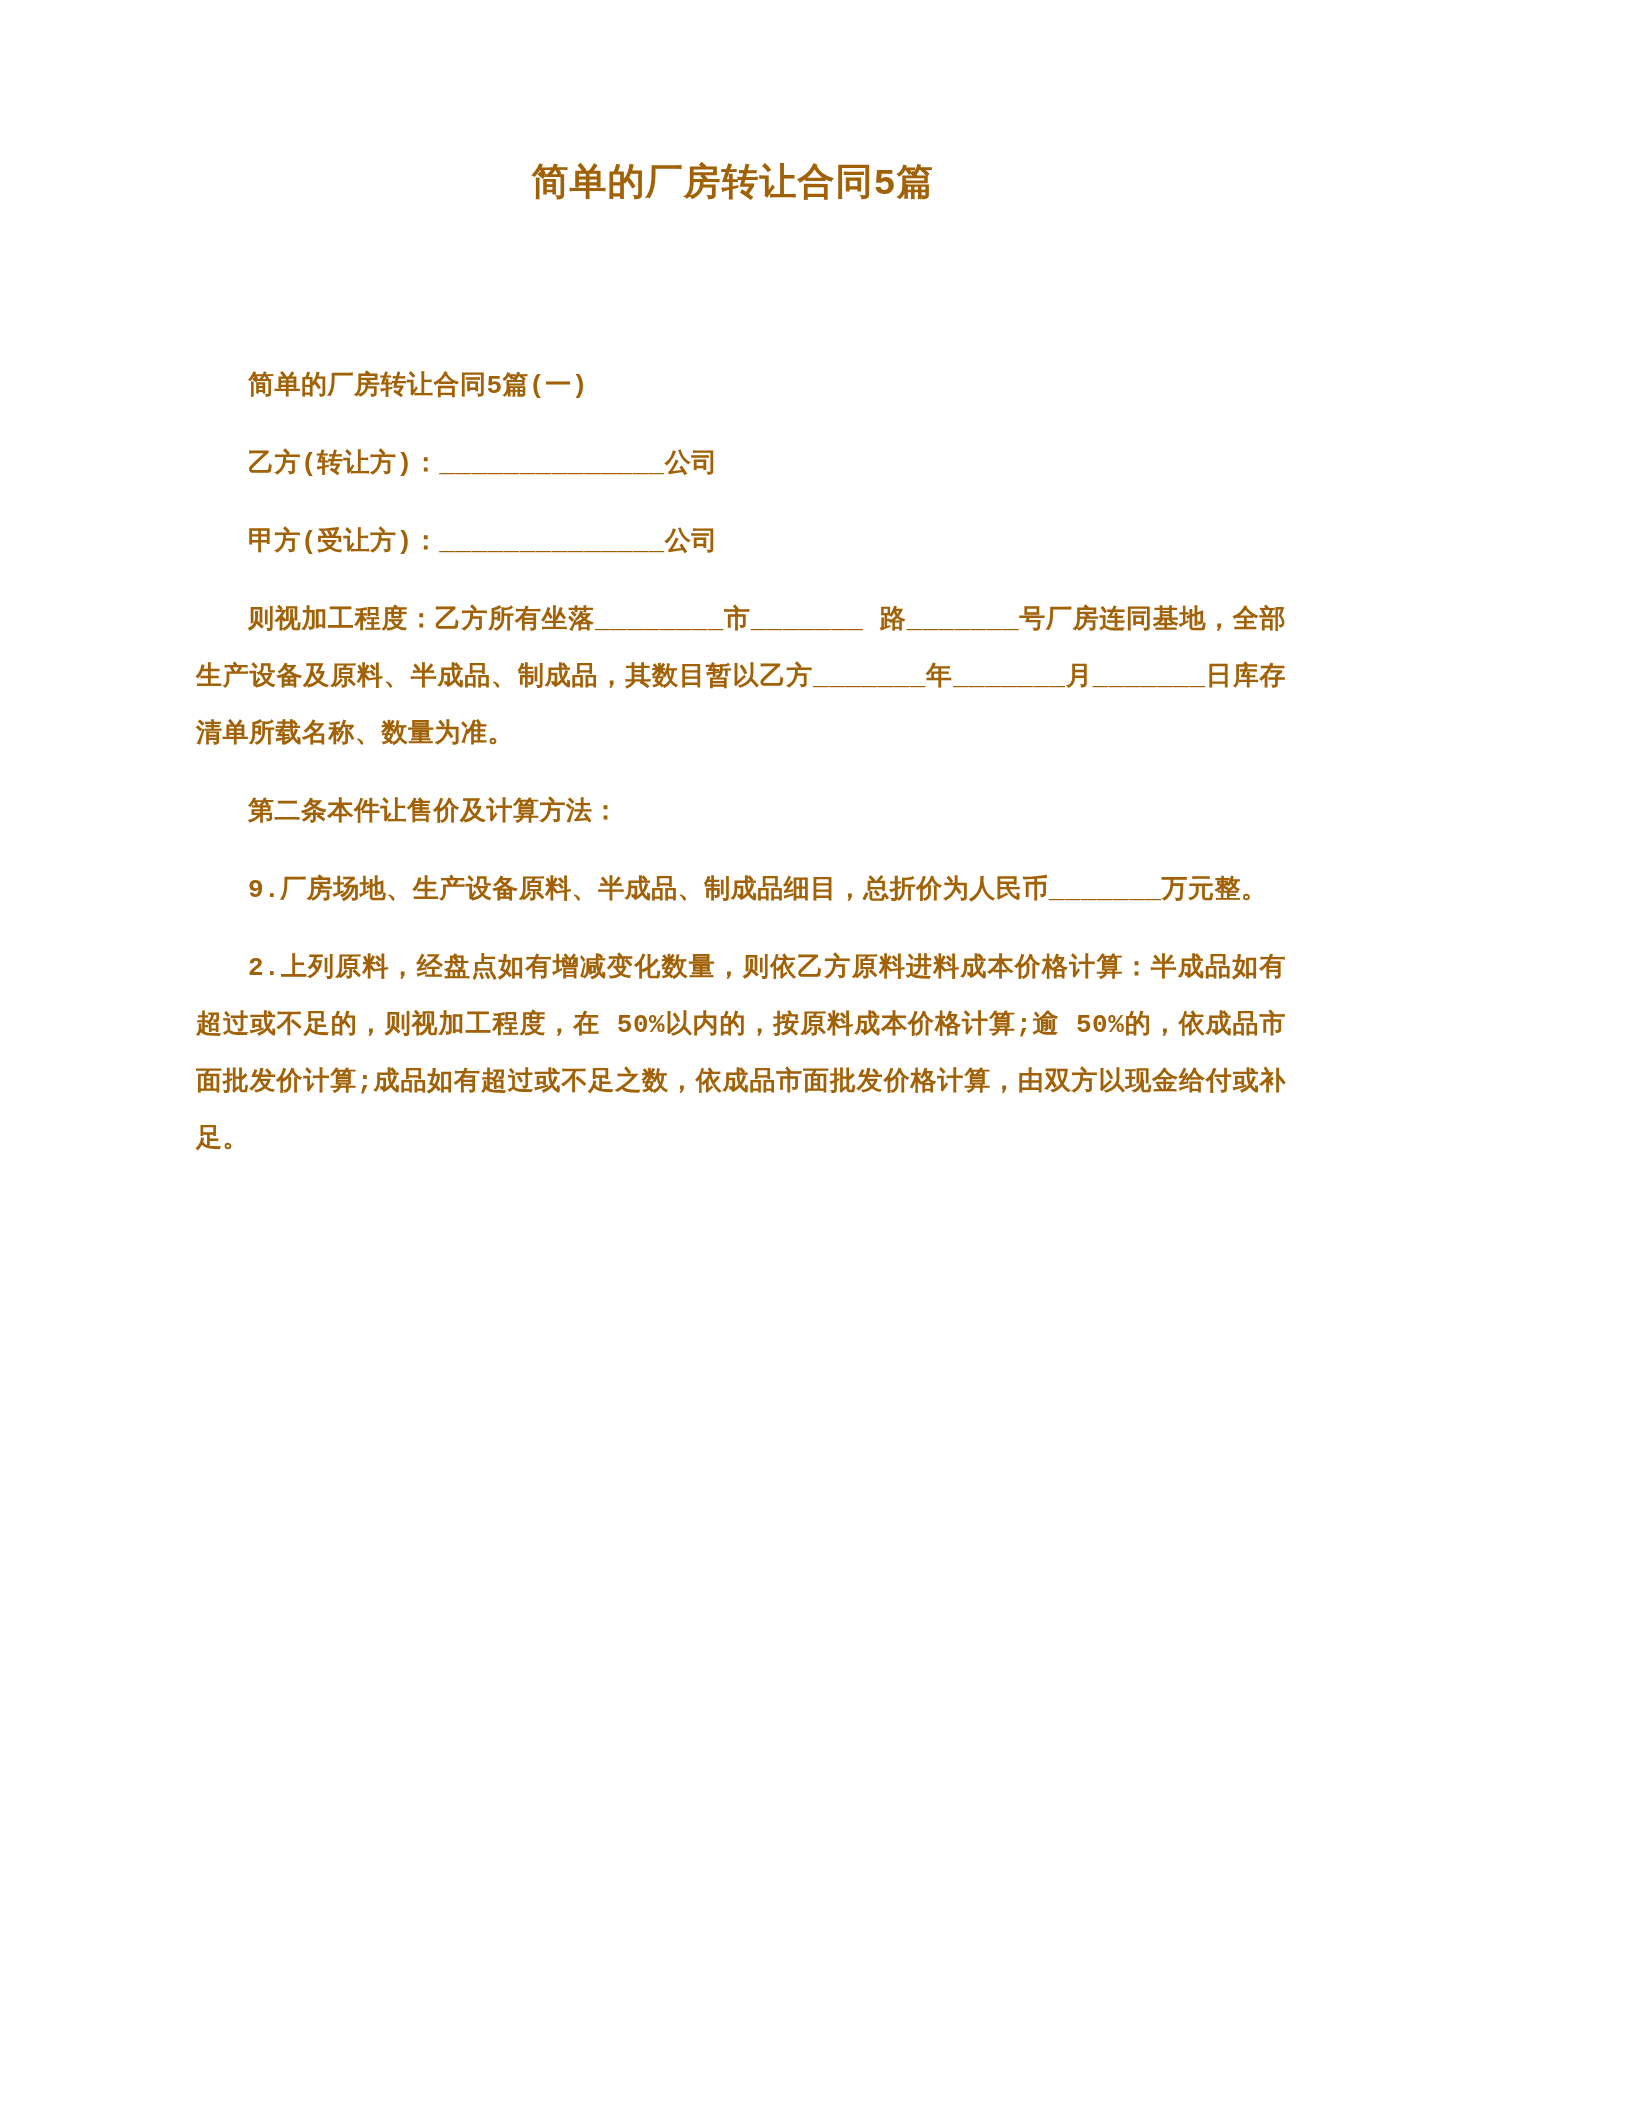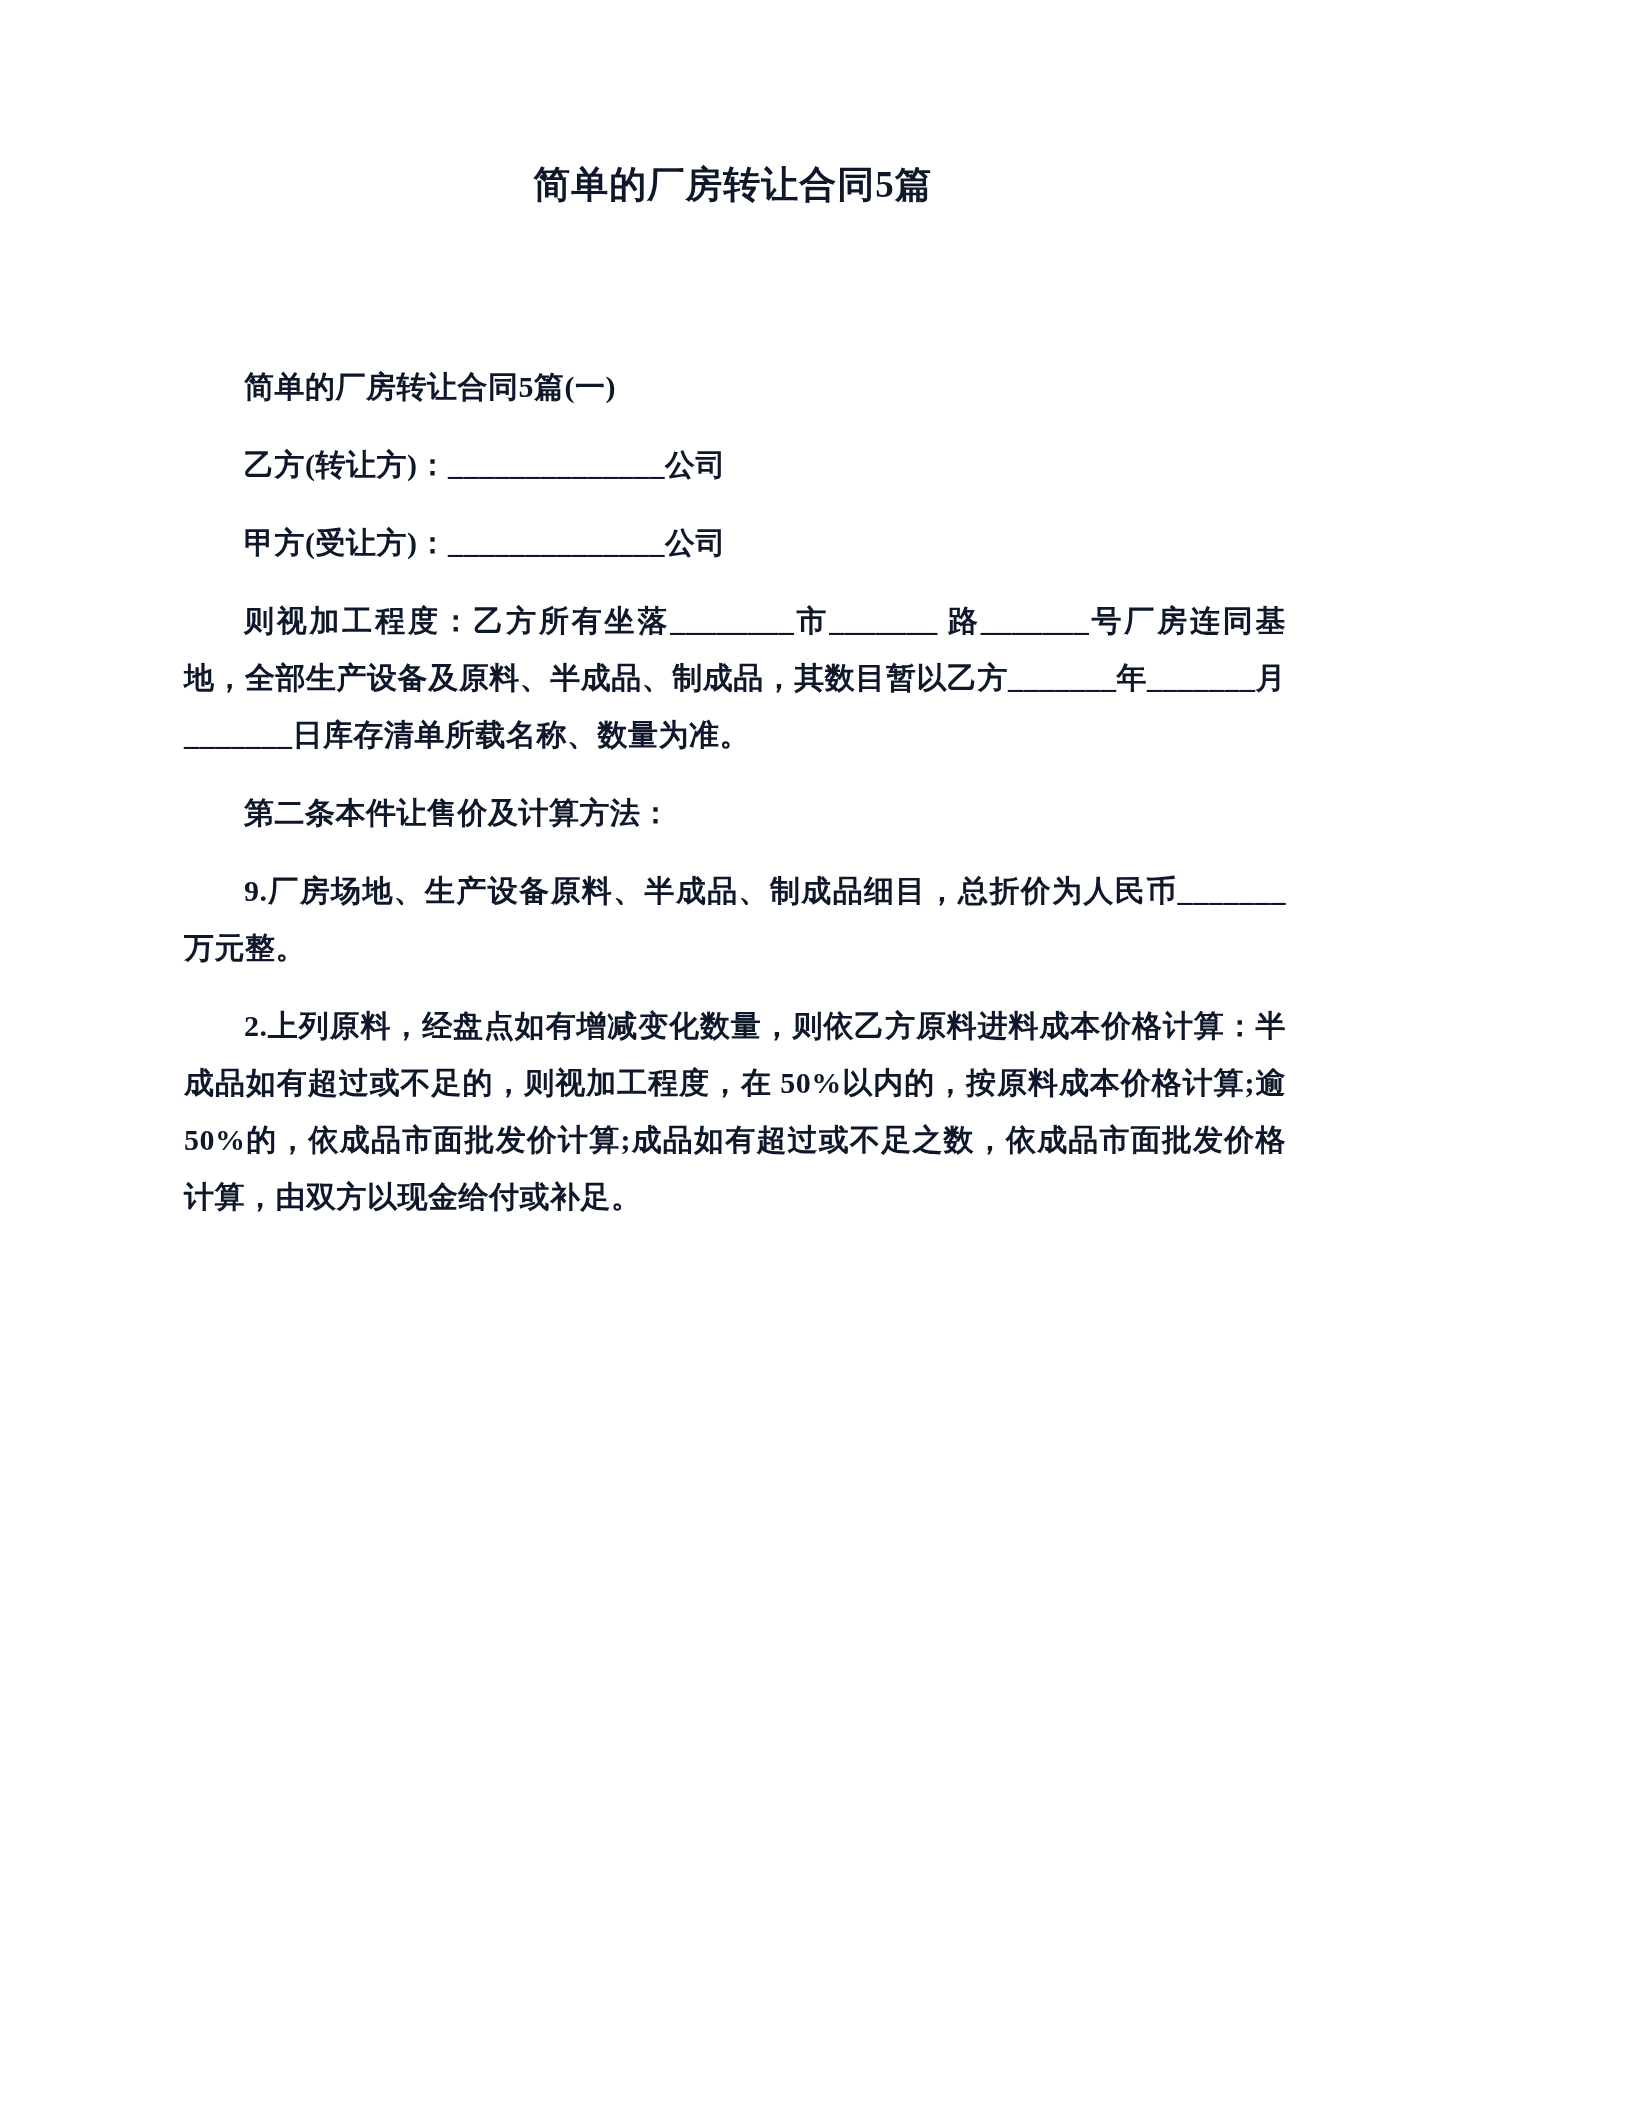--- a/index.html
+++ b/index.html
@@ -5,41 +5,41 @@
   html, body {
     margin: 0;
     padding: 0;
     background: #ffffff;
   }
   .page {
     position: relative;
     width: 1466px;
     height: 2112px;
     background: #ffffff;
-    font-family: Liberation Serif, serif;
-    color: #0f172a;
+    font-family: Liberation Mono, monospace;
+    color: #a16207;
     overflow: hidden;
     box-sizing: border-box;
   }
   .doc-title {
     padding-top: 160px;
     margin: 0;
     text-align: center;
     font-size: 37px;
     line-height: 1.35;
     font-weight: bold;
     letter-spacing: 1px;
   }
   .doc-body {
     margin: 0 180px;
     padding-top: 148px;
   }
   .doc-body p {
-    margin: 0 0 21px 4px;
-    font-size: 30px;
+    margin: 0 0 21px 16px;
+    font-size: 26px;
     font-weight: bold;
     line-height: 57px;
     text-indent: 2em;
     text-align: justify;
     word-break: break-all;
     letter-spacing: 0.5px;
   }
 </style>
 </head>
 <body>

